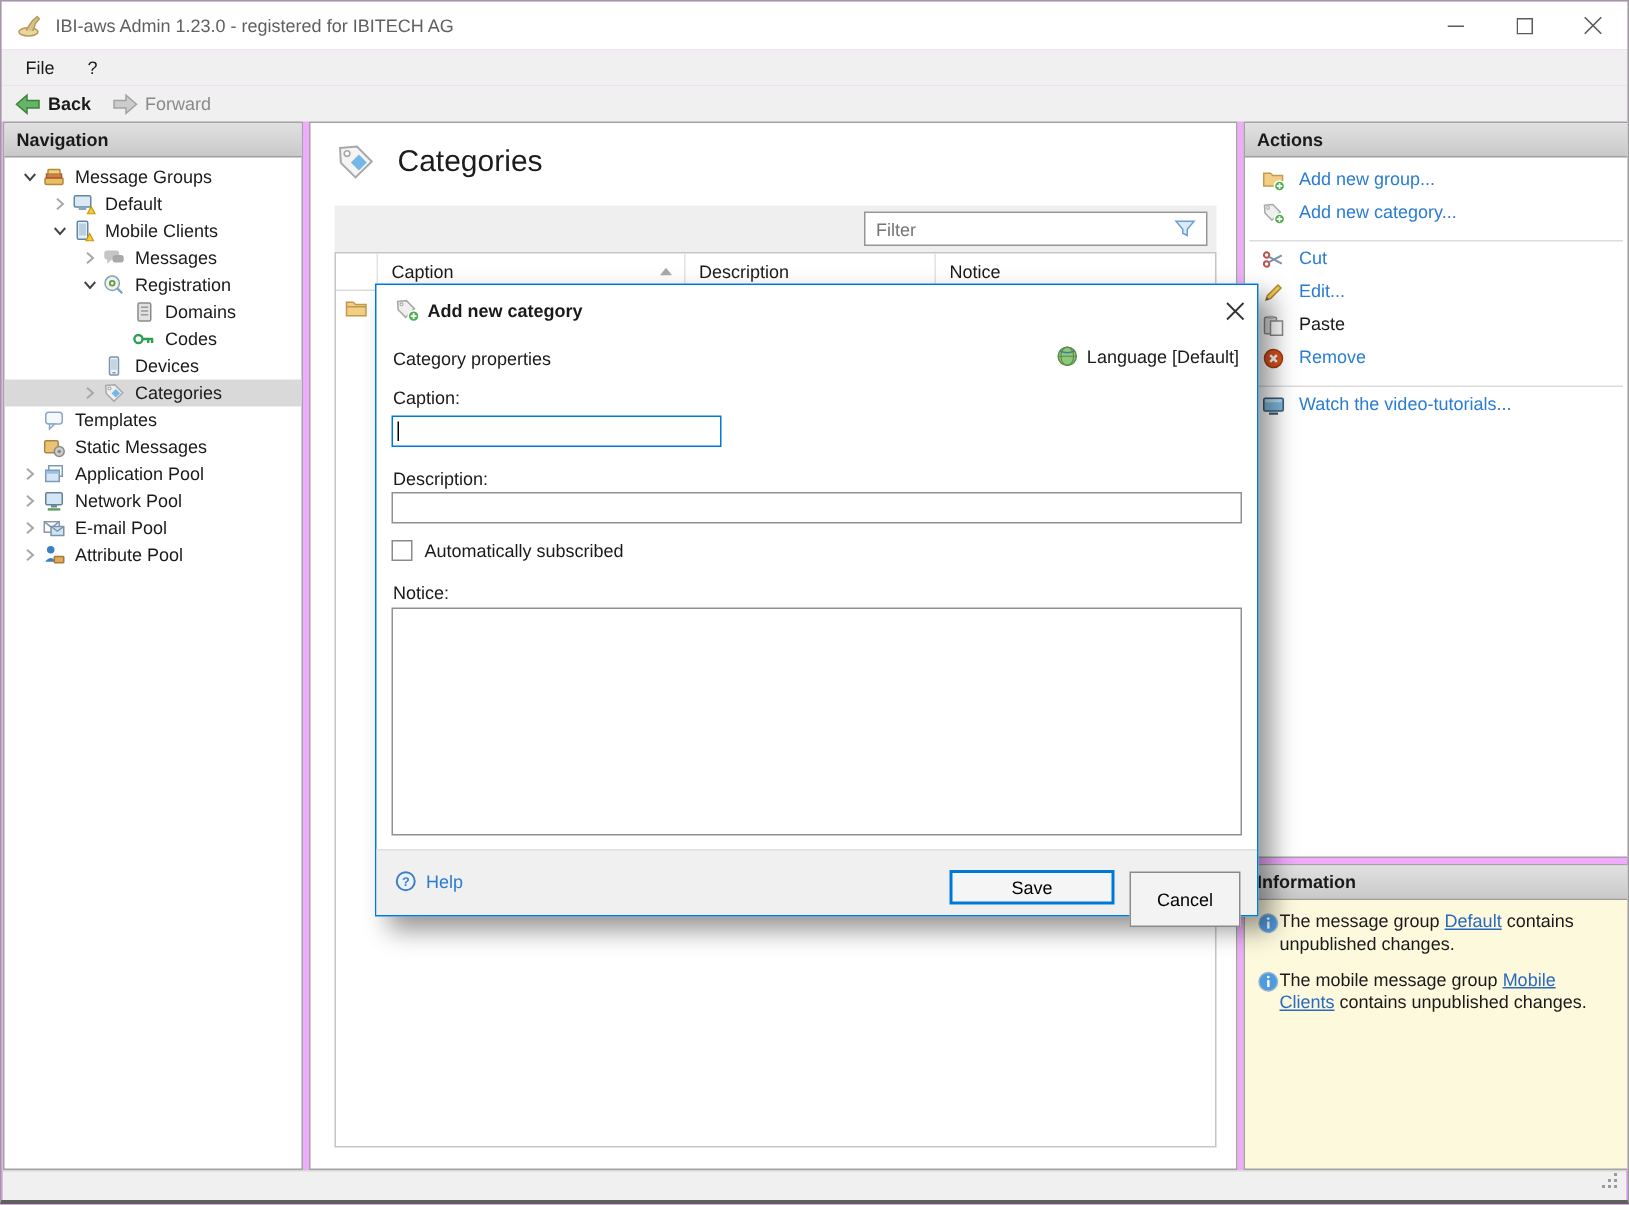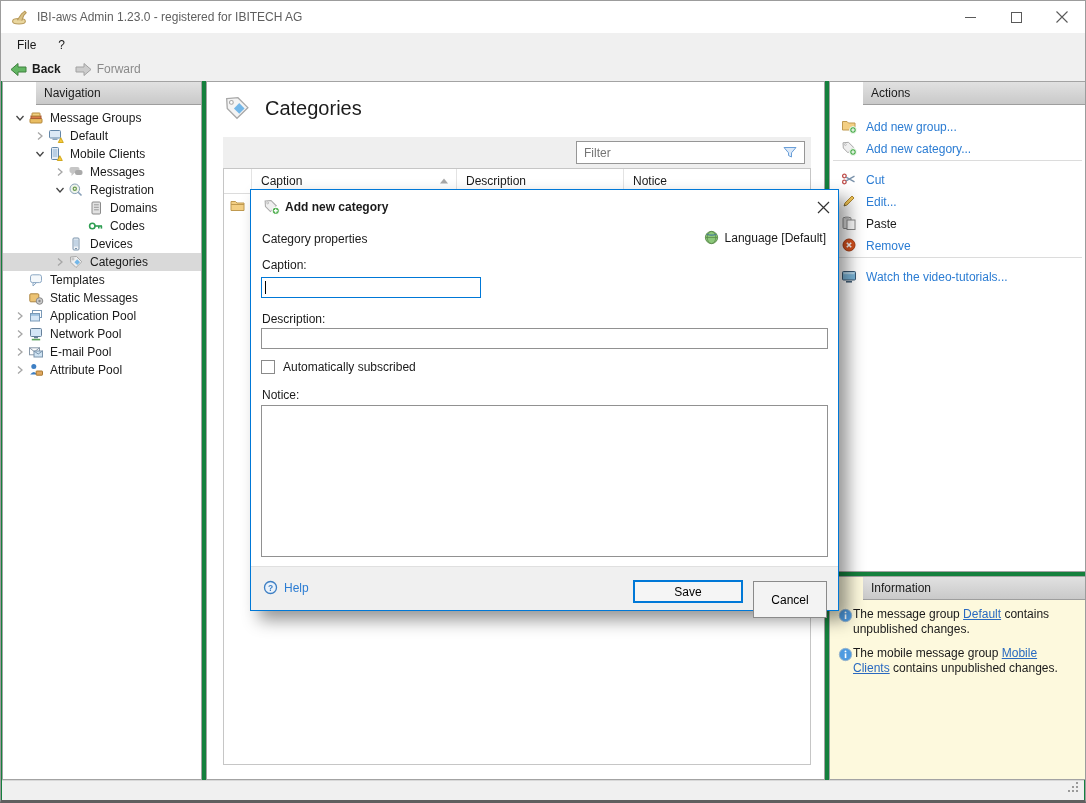--- a/index.html
+++ b/index.html
@@ -1,18 +1,18 @@
 <!DOCTYPE html>
 <html><head>
 <meta charset="utf-8">
 <style>
   * { margin:0; padding:0; box-sizing:border-box; }
   html,body { width:1086px; height:803px; }
   body { font-family:"Liberation Sans","DejaVu Sans",sans-serif; font-size:12px; color:#1a1a1a; background:#fff; }
-  .window { position:relative; width:1086px; height:803px; background:#15803d;
+  .window { position:relative; width:1086px; height:803px; background:#f0abfc;
             border:1px solid #9c9c9c; border-bottom:3px solid #5f5f5f; overflow:hidden;padding-left:28px; }
 
   
   .titlebar { position:absolute; left:0; top:0; width:100%; height:32px; background:#fff; display:flex; align-items:center; }
   .titlebar .appicon { margin-left:10px; display:flex; }
   .titlebar .ttext { margin-left:9px; color:#5f5f5f; }
   .winbtns { position:absolute; right:0; top:0; height:32px; display:flex; }
   .winbtn { width:46px; height:32px; display:flex; align-items:center; justify-content:center; }
 
   
@@ -20,21 +20,21 @@
   .menuitem { padding:0 11px; }
   .menuitem:first-child { margin-left:5px; }
   .toolbar { position:absolute; left:0; top:56px; width:100%; height:24px; background:#f0f0f0; display:flex; align-items:center; }
   .toolbtn { display:flex; align-items:center; gap:5px; padding:0 7px; height:22px;justify-content:space-between; }
   .toolbtn.back { margin-left:2px; font-weight:bold; }
   .toolbtn.fwd { color:#8a8a8a; }
 
   
   .panel { position:absolute; background:#fff; border:1px solid #a3a3a3; }
   .phead { height:23px; background:linear-gradient(#e1e1e1,#c9c9c9); border-bottom:1px solid #9e9e9e;
-           font-weight:normal; display:flex; align-items:center; padding-left:8px;margin-left:33px; }
+           font-weight:bold; display:flex; align-items:center; padding-left:8px; }
   .nav-panel   { left:1px;   top:80px;  width:200px; height:699px; }
   .main-panel  { left:205px; top:80px;  width:619px; height:699px; }
   .act-panel   { left:828px; top:80px;  width:257px; height:491px; }
   .info-panel  { left:828px; top:575px; width:257px; height:204px; background:#fdf9dd; }
 
   
   .tree { padding-top:4px; }
   .trow { display:flex; align-items:center; height:18px; }
   .trow.sel { background:#d9d9d9; }
   .lvl0 { padding-left:8px; } .lvl1 { padding-left:28px; } .lvl2 { padding-left:48px; } .lvl3 { padding-left:68px; }
@@ -52,21 +52,21 @@
   .grid { position:absolute; left:16px; top:86px; width:588px; height:597px; border:1px solid #c6c6c6; background:#fff; }
   .ghead { display:flex; height:25px; border-bottom:1px solid #dcdcdc; }
   .gh { border-right:1px solid #e3e3e3; display:flex; align-items:center; padding-left:9px; }
   .gh.c0 { width:28px; padding-left:0; } .gh.c1 { width:205px; } .gh.c2 { width:167px; } .gh.c3 { flex:1; border-right:none; }
   .sorticon { margin-left:auto; margin-right:7px; display:flex; }
   .grow { display:flex; height:22px; }
   .gc0 { width:28px; display:flex; align-items:center; justify-content:center; border-right:1px solid #ececec; }
 
   
   .act-body { padding-top:7px; }
-  .arow { display:flex; align-items:flex-end; gap:9px; height:22px; padding-left:11px; color:#2b7cd3; }
+  .arow { display:flex; align-items:flex-start; gap:9px; height:22px; padding-left:11px; color:#2b7cd3; }
   .arow.disabled { color:#1a1a1a; }
   .arow .aicon { width:16px; height:16px; display:flex; flex:none; }
   .asep { border-top:1px solid #dcdcdc; margin:4px 3px; }
 
   
   .info-body { padding:7px 8px 0 8px; }
   .irow { display:flex; gap:0; margin-bottom:9px; }
   .irow .iicon { flex:none; margin-top:1px; }
   .itext { line-height:15px; width:212px; }
   .ilink { color:#2969c0; text-decoration:underline; }

